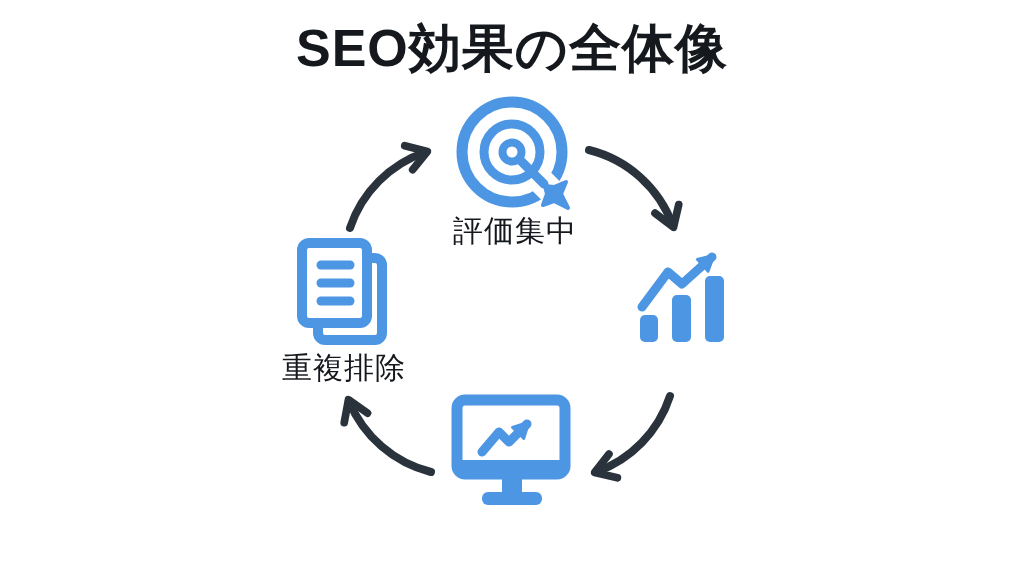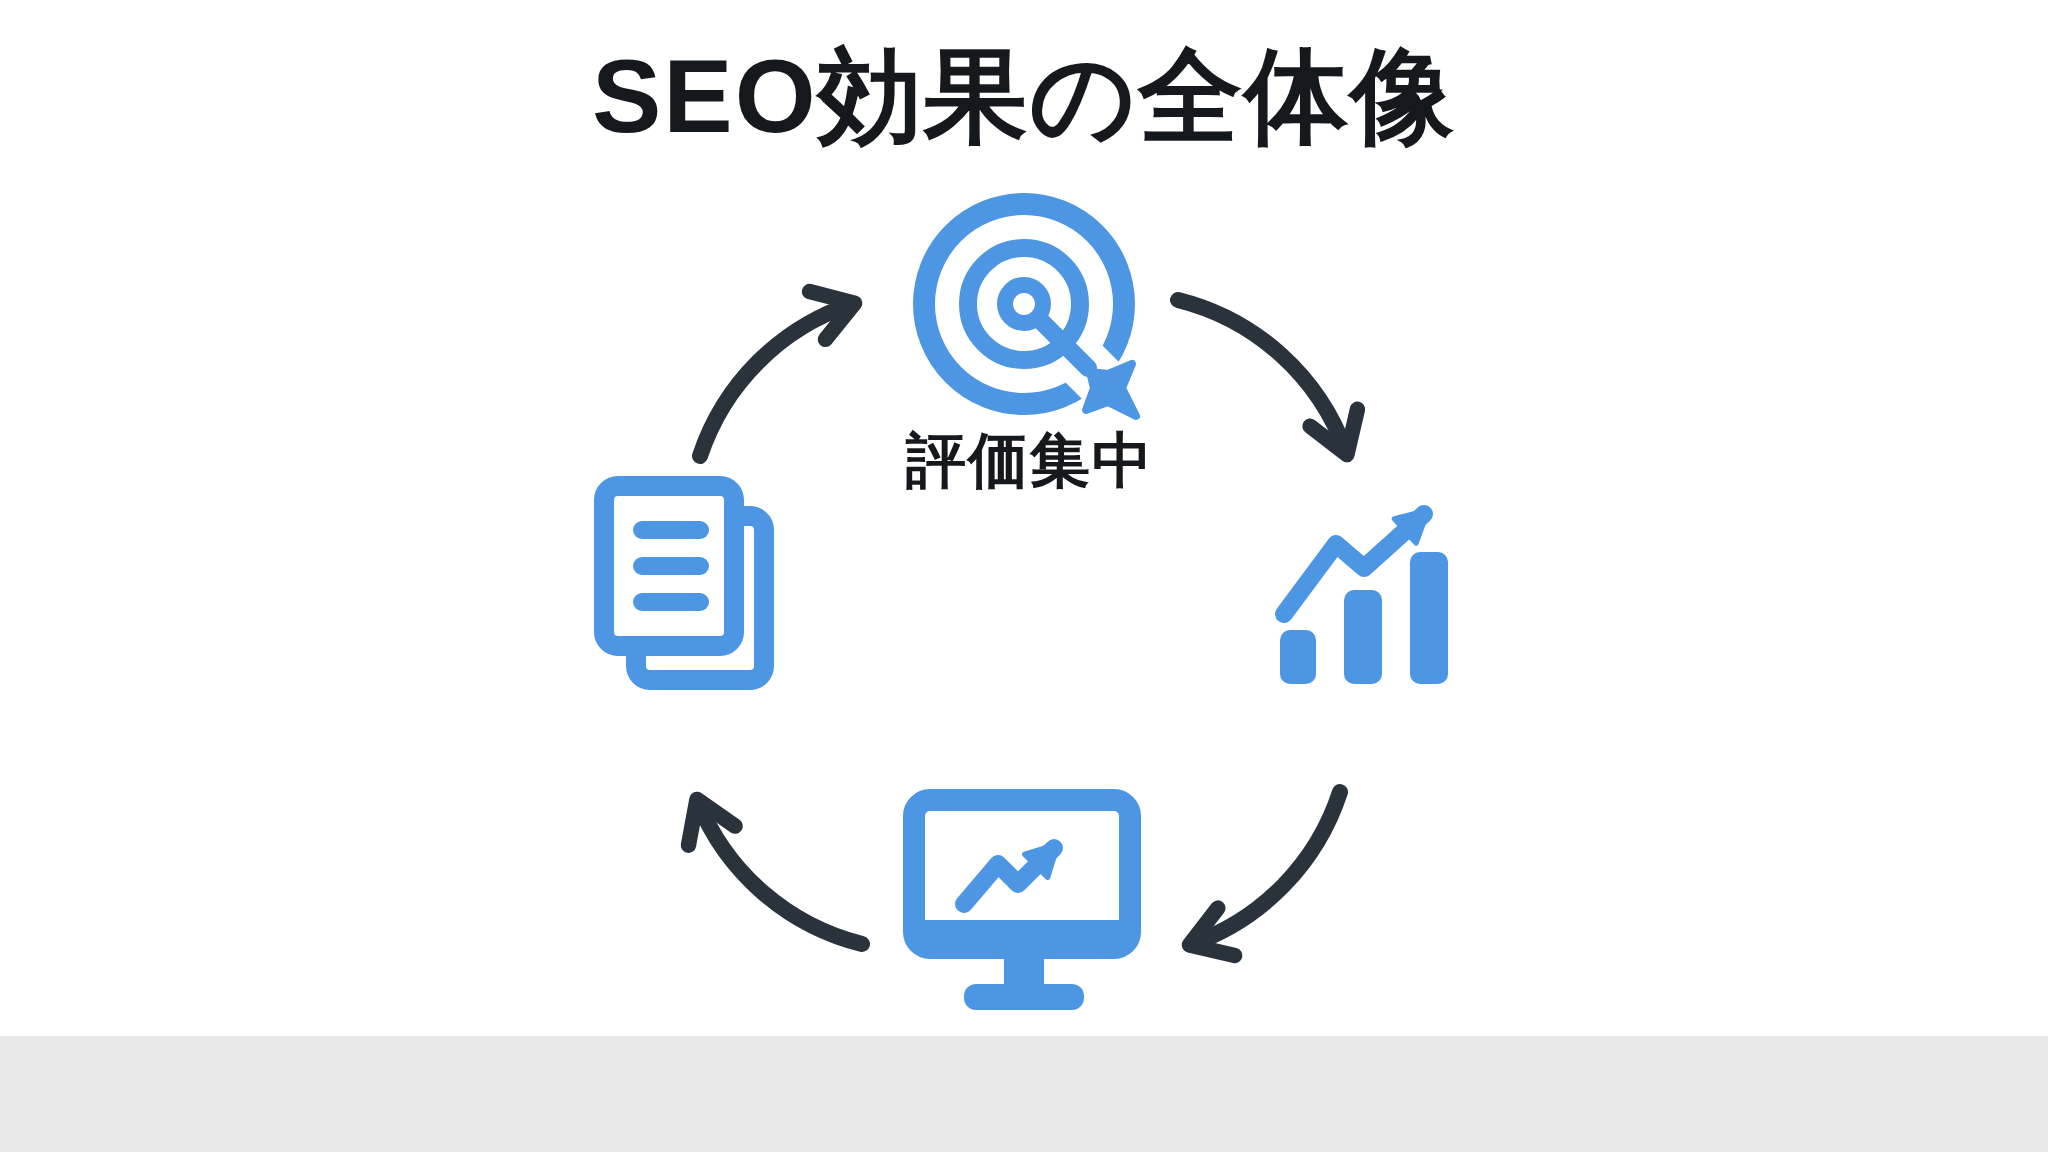--- a/index.html
+++ b/index.html
@@ -1,18 +1,18 @@
 <!DOCTYPE html>
 <html><head>
 <meta charset="utf-8">
 <style>
   html,body{margin:0;padding:0;background:#e9e9e9;}
   .stage{
     position:relative;
-    width:1024px;height:518px;
+    width:1024px;height:576px;
     background:#ffffff;
     overflow:hidden;
     font-family:"Liberation Sans","DejaVu Sans",sans-serif;
     margin:0 auto;
   }
   .title{
     position:absolute;
     left:0; right:0; top:14px;
     text-align:center;
     font-size:52px;
@@ -23,21 +23,21 @@
   }
   .diagram-svg{
     position:absolute;
     left:0;top:0;
     width:1024px;height:576px;
   }
   .lbl{
     position:absolute;
     transform:translate(-50%,-50%);
     font-size:30px;
-    font-weight:700;
+    font-weight:400;
     color:#15181d;
     white-space:nowrap;
     letter-spacing:1px;
   }
   .lbl-top{left:515px;top:231px;}
   .lbl-right{left:688px;top:368px;}
   .lbl-bottom{left:516px;top:532px;font-size:32px;}
   .lbl-left{left:344px;top:368px;}
 </style>
 </head>
@@ -93,14 +93,15 @@
       <rect x="302" y="243" width="65" height="80" rx="7" fill="#ffffff" stroke="#4d96e3" stroke-width="10"></rect>
       <g stroke="#4d96e3" stroke-width="9" stroke-linecap="round">
         <line x1="321" y1="265" x2="350" y2="265"></line>
         <line x1="321" y1="283" x2="350" y2="283"></line>
         <line x1="321" y1="301" x2="350" y2="301"></line>
       </g>
     </g>
   </svg>
 
   <div class="lbl lbl-top">評価集中</div>
+  <div class="lbl lbl-left">重複排除</div>
 
 </div>
 
 </body></html>

